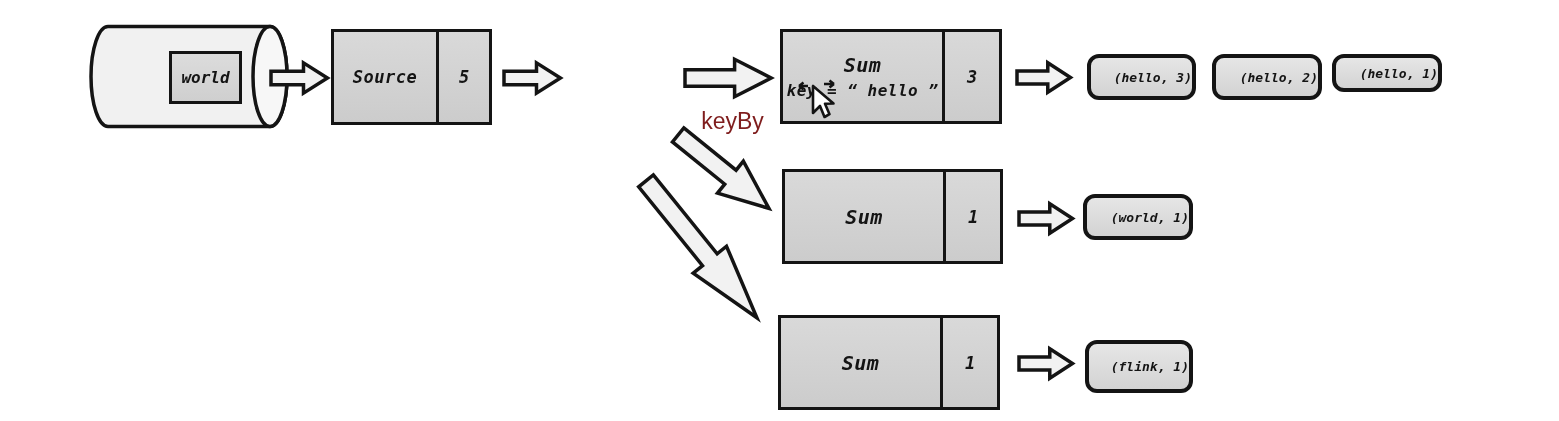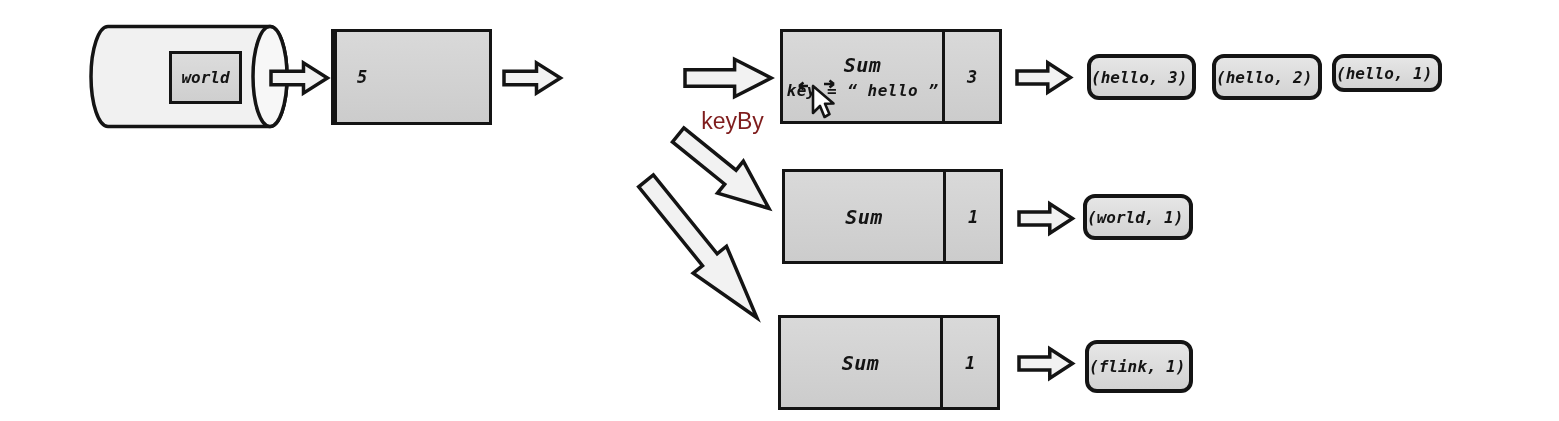--- a/index.html
+++ b/index.html
@@ -32,22 +32,22 @@
   .chip{
     position:absolute;box-sizing:border-box;border:3px solid #141414;
     background:linear-gradient(180deg,#dcdcdc,#cfcfcf);
     display:flex;align-items:center;justify-content:center;
     font-weight:bold;font-style:italic;font-size:16px;color:#141414;
   }
   
   .pill{
     position:absolute;box-sizing:border-box;border:4px solid #141414;border-radius:12px;
     background:linear-gradient(180deg,#e6e6e6,#d3d3d3);
-    display:flex;align-items:center;justify-content:flex-start;
-    font-weight:bold;font-style:italic;font-size:16px;color:#141414;white-space:pre;
+    display:flex;align-items:center;justify-content:flex-end;
+    font-weight:bold;font-style:italic;font-size:13px;color:#141414;white-space:pre;
   }
   .keyby{
     position:absolute;font-family:"Liberation Sans", sans-serif;
     font-size:23px;font-weight:500;color:#7f1d1d;
     display:flex;align-items:center;justify-content:center;
   }
   svg{display:block;overflow:visible;}
 </style>
 </head>
 <body>
@@ -61,20 +61,21 @@
 
   <div class="chip" style="left:169px;top:44px;width:73px;height:53px;">
     <span>world</span>
   </div>
 
   <svg class="abs" style="left:271px;top:54px;" width="57" height="34" viewBox="0 0 100 56" preserveAspectRatio="none">
     <polygon points="0,17 57,17 57,3 99,28 57,53 57,39 0,39" fill="#f2f2f2" stroke="#141414" stroke-width="3.5" vector-effect="non-scaling-stroke"></polygon>
   </svg>
 
   <div class="op-box" style="left:331px;top:22px;width:161px;height:96px;">
+    <div class="op-cell op-main">Source</div>
     <div class="op-count" style="width:53px;">5</div>
   </div>
 
   <svg class="abs" style="left:504px;top:54px;" width="57" height="34" viewBox="0 0 100 56" preserveAspectRatio="none">
     <polygon points="0,17 57,17 57,3 99,28 57,53 57,39 0,39" fill="#f2f2f2" stroke="#141414" stroke-width="3.5" vector-effect="non-scaling-stroke"></polygon>
   </svg>
 
 
   <svg class="abs" style="left:685px;top:50px;" width="87" height="42" viewBox="0 0 100 56" preserveAspectRatio="none">
     <polygon points="0,17 57,17 57,3 99,28 57,53 57,39 0,39" fill="#f2f2f2" stroke="#141414" stroke-width="3.5" vector-effect="non-scaling-stroke"></polygon>

